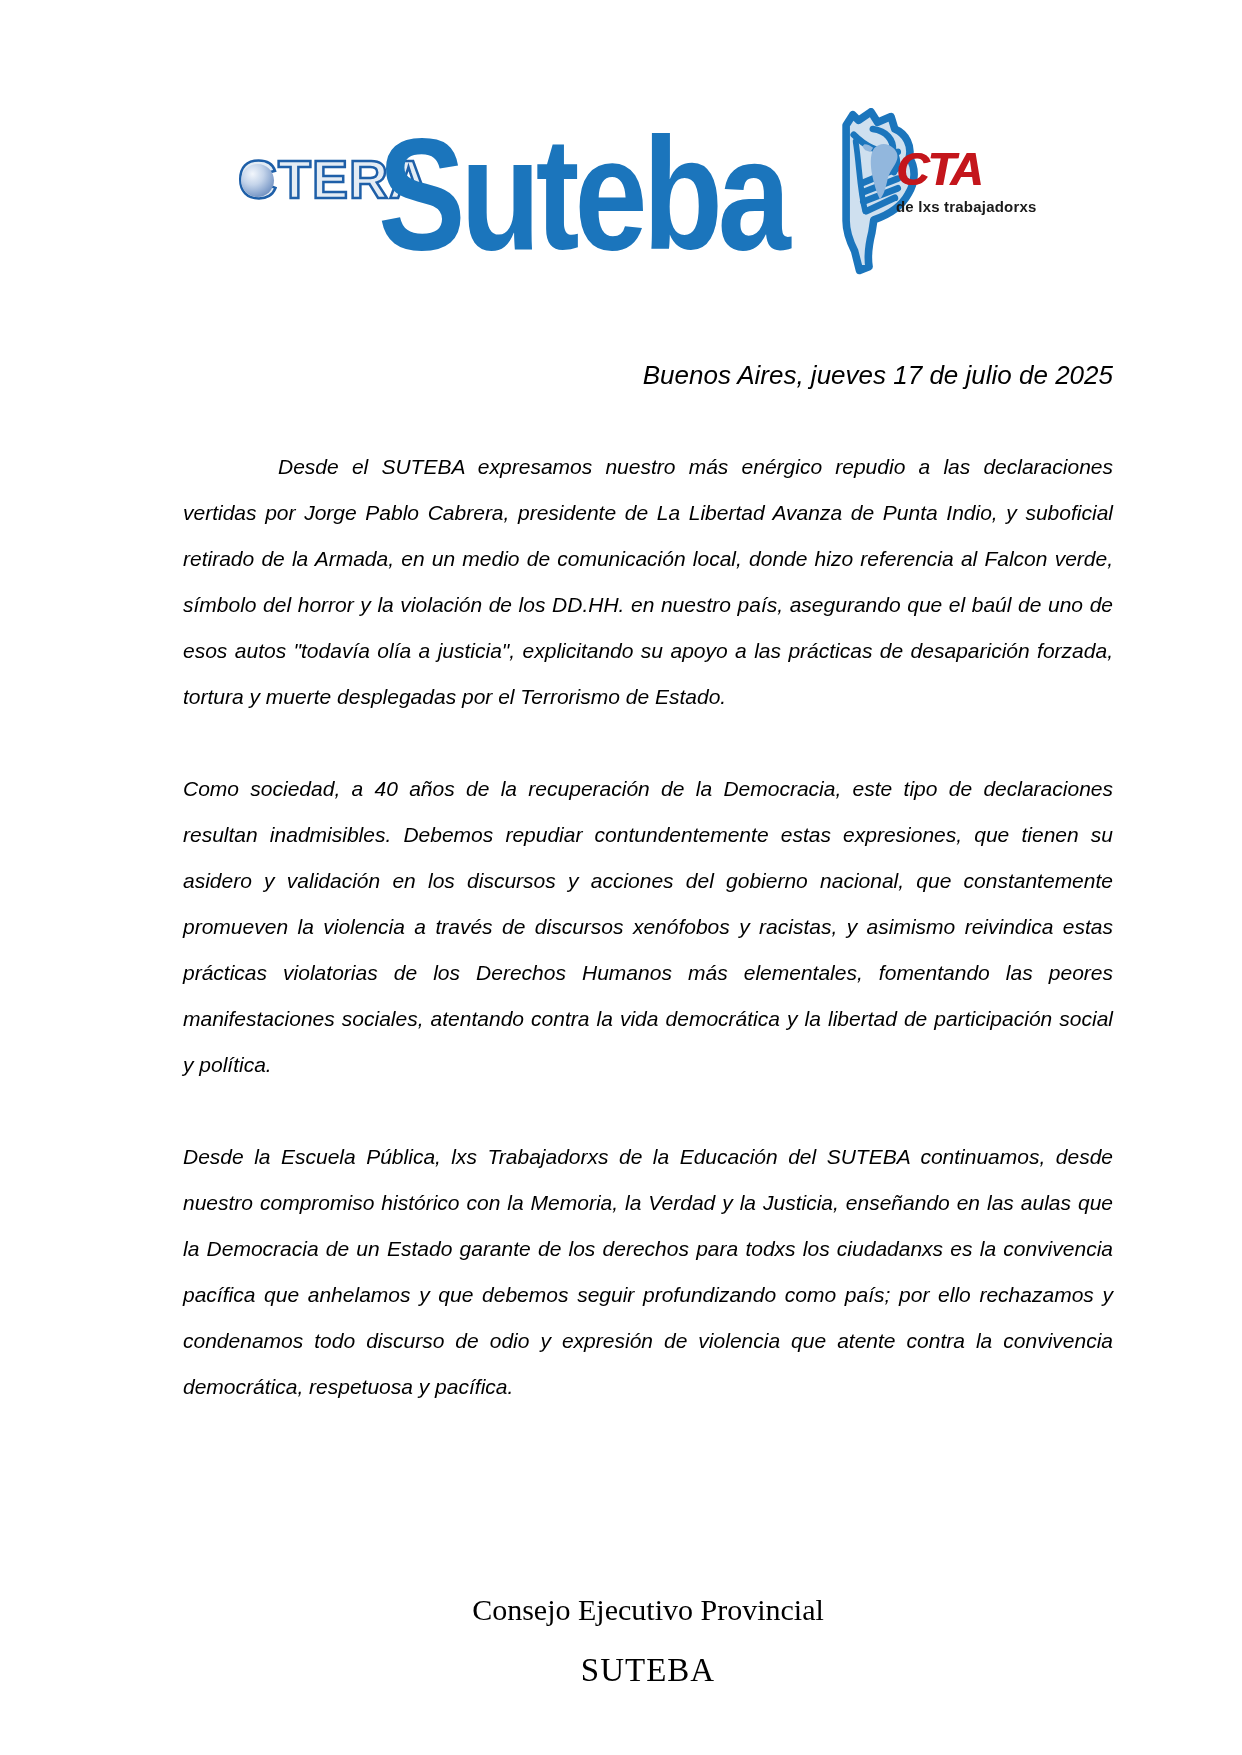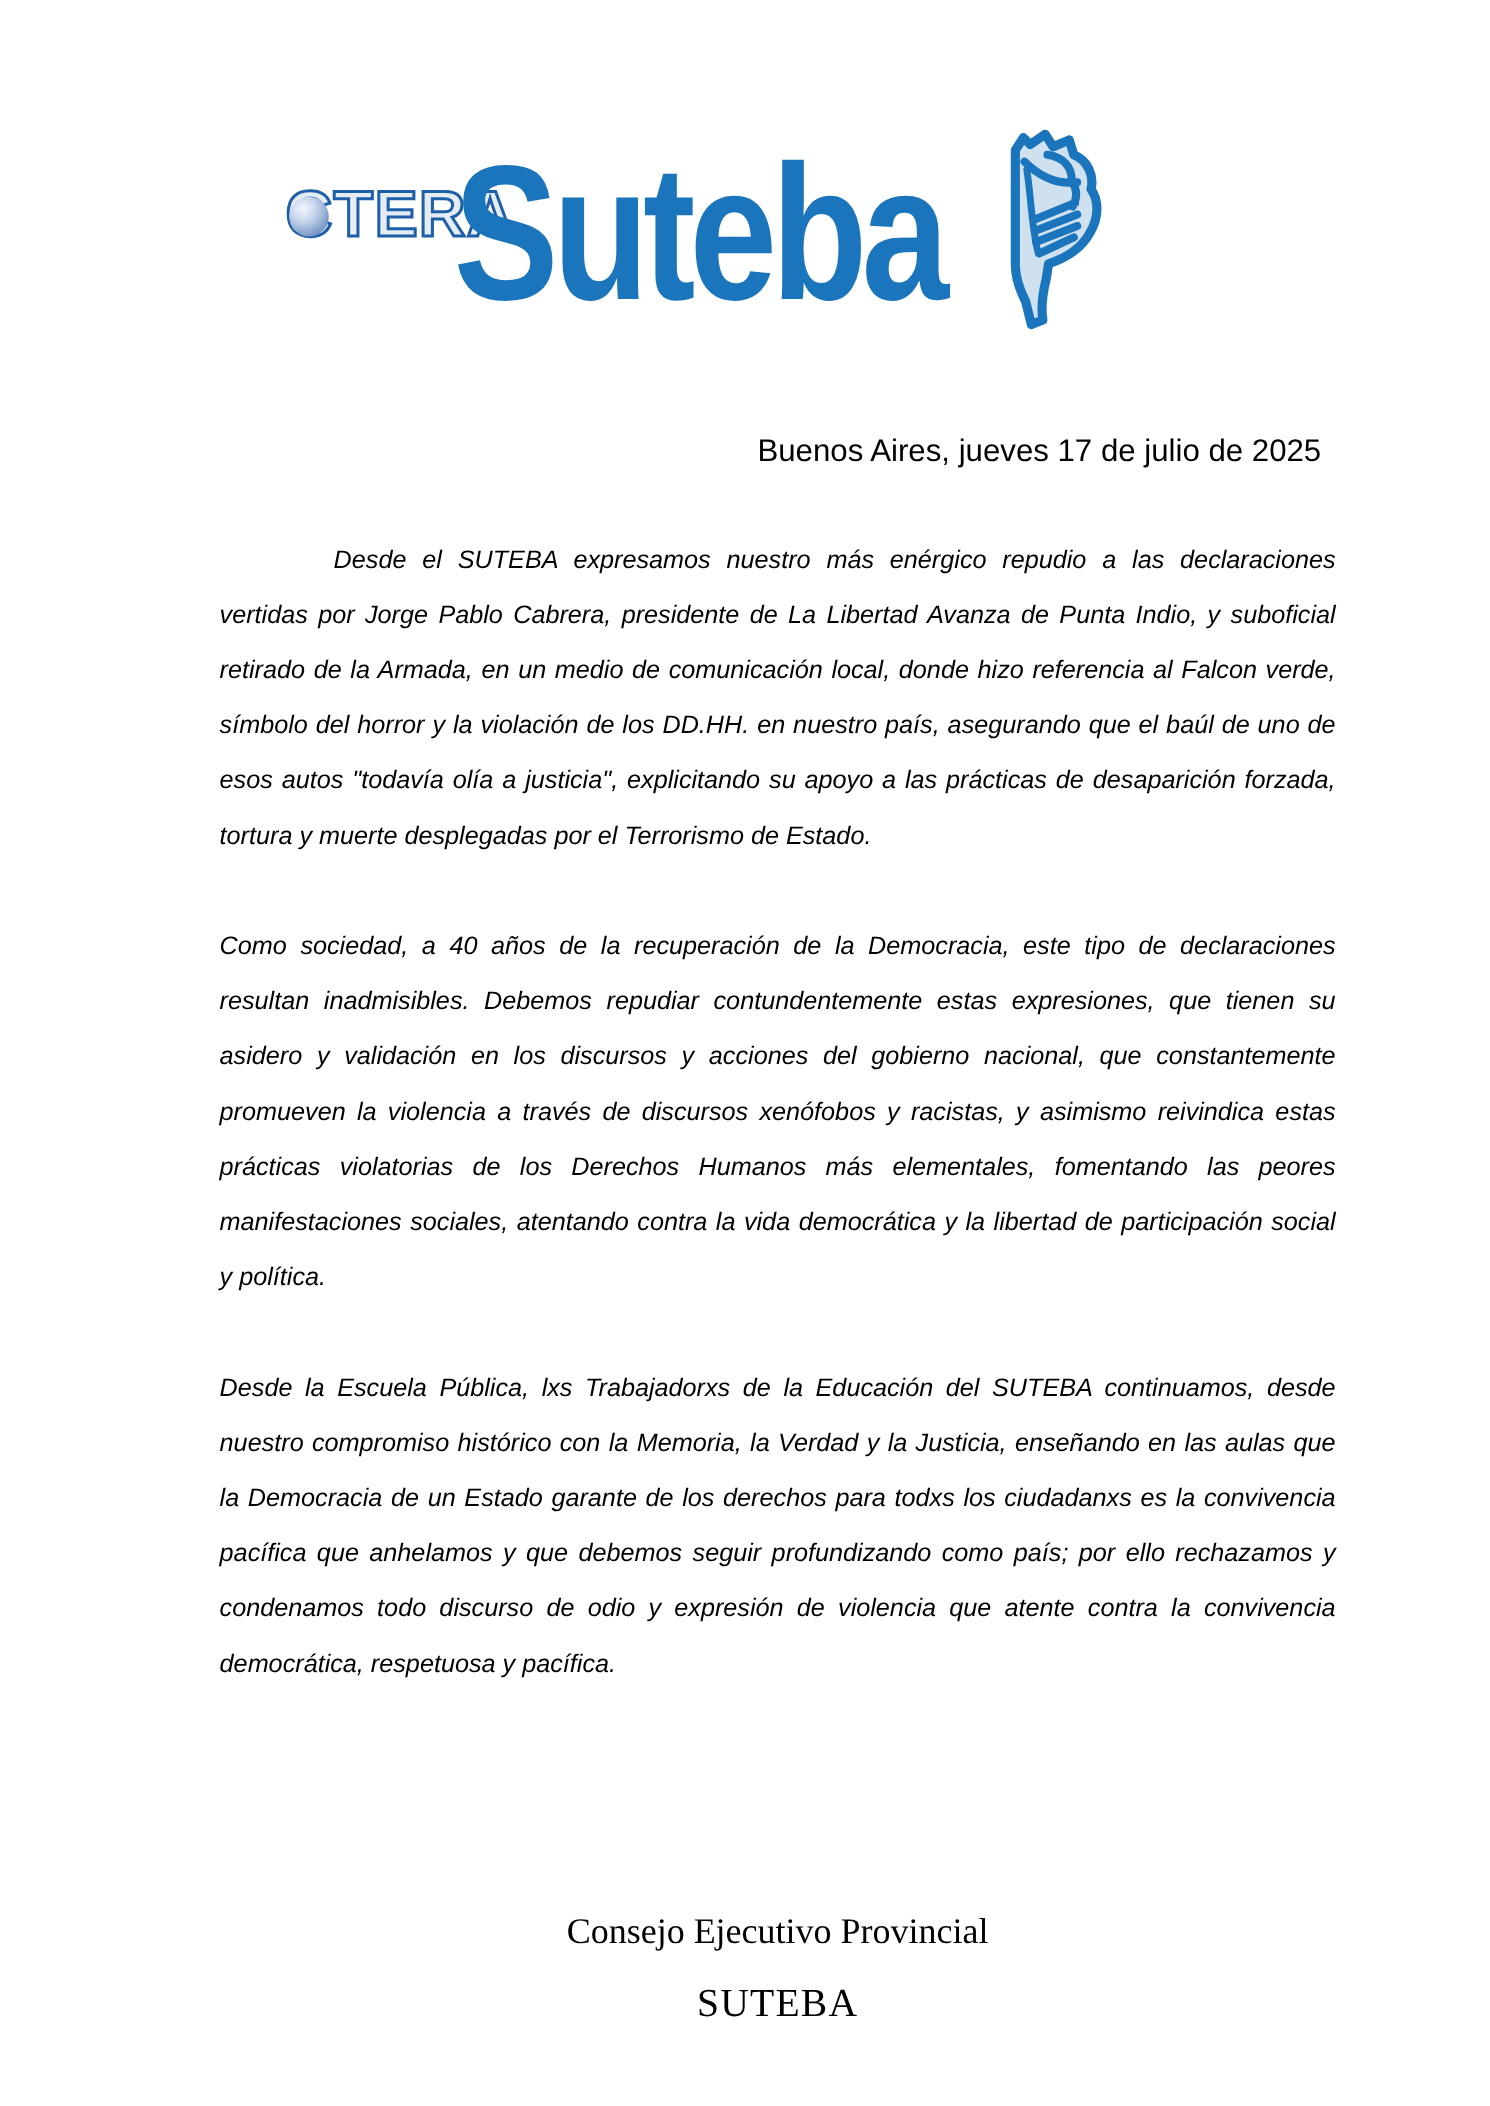--- a/index.html
+++ b/index.html
@@ -48,24 +48,25 @@
   }
   .cta-sub{
     position:absolute;left:36px;top:60px;
     font-weight:700;font-size:15px;color:#1a1a1a;letter-spacing:0.2px;
     white-space:nowrap;
   }
 
   
   .content{padding:0 129px 0 183px;}
   .date-line{
-    margin:52px 12px 0 0;
+    margin:52px 0 0 0;
     text-align:right;
     font-size:26px;
     line-height:46px;
+    font-style:italic;
   }
   .para{
     margin:46px 0 0 0;
     font-size:21px;
     line-height:46px;
     text-align:justify;
     text-justify:inter-word;
     font-style:italic;
   }
   .para.indented{text-indent:95px;}
@@ -99,20 +100,30 @@
         <path d="M38 28 C52 42 68 48 84 46" fill="none" stroke="#1b75bc" stroke-width="7" stroke-linecap="round"></path>
         <path d="M79 45 C84 52 84 60 80 67" fill="none" stroke="#1b75bc" stroke-width="7" stroke-linecap="round"></path>
         <path d="M48 78 L82 64" fill="none" stroke="#1b75bc" stroke-width="7" stroke-linecap="round"></path>
         <path d="M48 88 L84 74" fill="none" stroke="#1b75bc" stroke-width="7" stroke-linecap="round"></path>
         <path d="M48 98 L84 84" fill="none" stroke="#1b75bc" stroke-width="7" stroke-linecap="round"></path>
         <path d="M51 108 L81 94" fill="none" stroke="#1b75bc" stroke-width="7" stroke-linecap="round"></path>
         <path d="M40 35 C44 60 44 85 50 108" fill="none" stroke="#1b75bc" stroke-width="6" stroke-linecap="round"></path>
       </svg>
     </div>
 
+    <div class="cta-logo">
+      <div class="cta-row">
+        <svg class="cta-map" width="52" height="62" viewBox="0 0 60 72" aria-hidden="true">
+          <path d="M16 10 C22 3 32 3 38 9 C43 13 45 19 42 25 C39 32 34 37 32 45 C30 54 28 63 23 69 C19 61 16 51 14 41 C12 31 11 17 16 10 Z" fill="#92b7dd"></path>
+          <path d="M6 12 C3 9 2 7 5 5 C9 5 12 7 15 9 L12 14 Z" fill="#92b7dd"></path>
+        </svg>
+        <span class="cta-word">CTA</span>
+        <span class="cta-sub">de lxs trabajadorxs</span>
+      </div>
+    </div>
 
   </div>
 
   <div class="content">
     <div class="date-line">Buenos Aires, jueves 17 de julio de 2025</div>
 
     <p class="para indented">Desde el SUTEBA expresamos nuestro más enérgico repudio a las declaraciones vertidas por Jorge Pablo Cabrera, presidente de La Libertad Avanza de Punta Indio, y suboficial retirado de la Armada, en un medio de comunicación local, donde hizo referencia al Falcon verde, símbolo del horror y la violación de los DD.HH. en nuestro país, asegurando que el baúl de uno de esos autos "todavía olía a justicia", explicitando su apoyo a las prácticas de desaparición forzada, tortura y muerte desplegadas por el Terrorismo de Estado.</p>
     <p class="para">Como sociedad, a 40 años de la recuperación de la Democracia, este tipo de declaraciones resultan inadmisibles. Debemos repudiar contundentemente estas expresiones, que tienen su asidero y validación en los discursos y acciones del gobierno nacional, que constantemente promueven la violencia a través de discursos xenófobos y racistas, y asimismo reivindica estas prácticas violatorias de los Derechos Humanos más elementales, fomentando las peores manifestaciones sociales, atentando contra la vida democrática y la libertad de participación social y política.</p>
     <p class="para">Desde la Escuela Pública, lxs Trabajadorxs de la Educación del SUTEBA continuamos, desde nuestro compromiso histórico con la Memoria, la Verdad y la Justicia, enseñando en las aulas que la Democracia de un Estado garante de los derechos para todxs los ciudadanxs es la convivencia pacífica que anhelamos y que debemos seguir profundizando como país; por ello rechazamos y condenamos todo discurso de odio y expresión de violencia que atente contra la convivencia democrática, respetuosa y pacífica.</p>
   </div>

